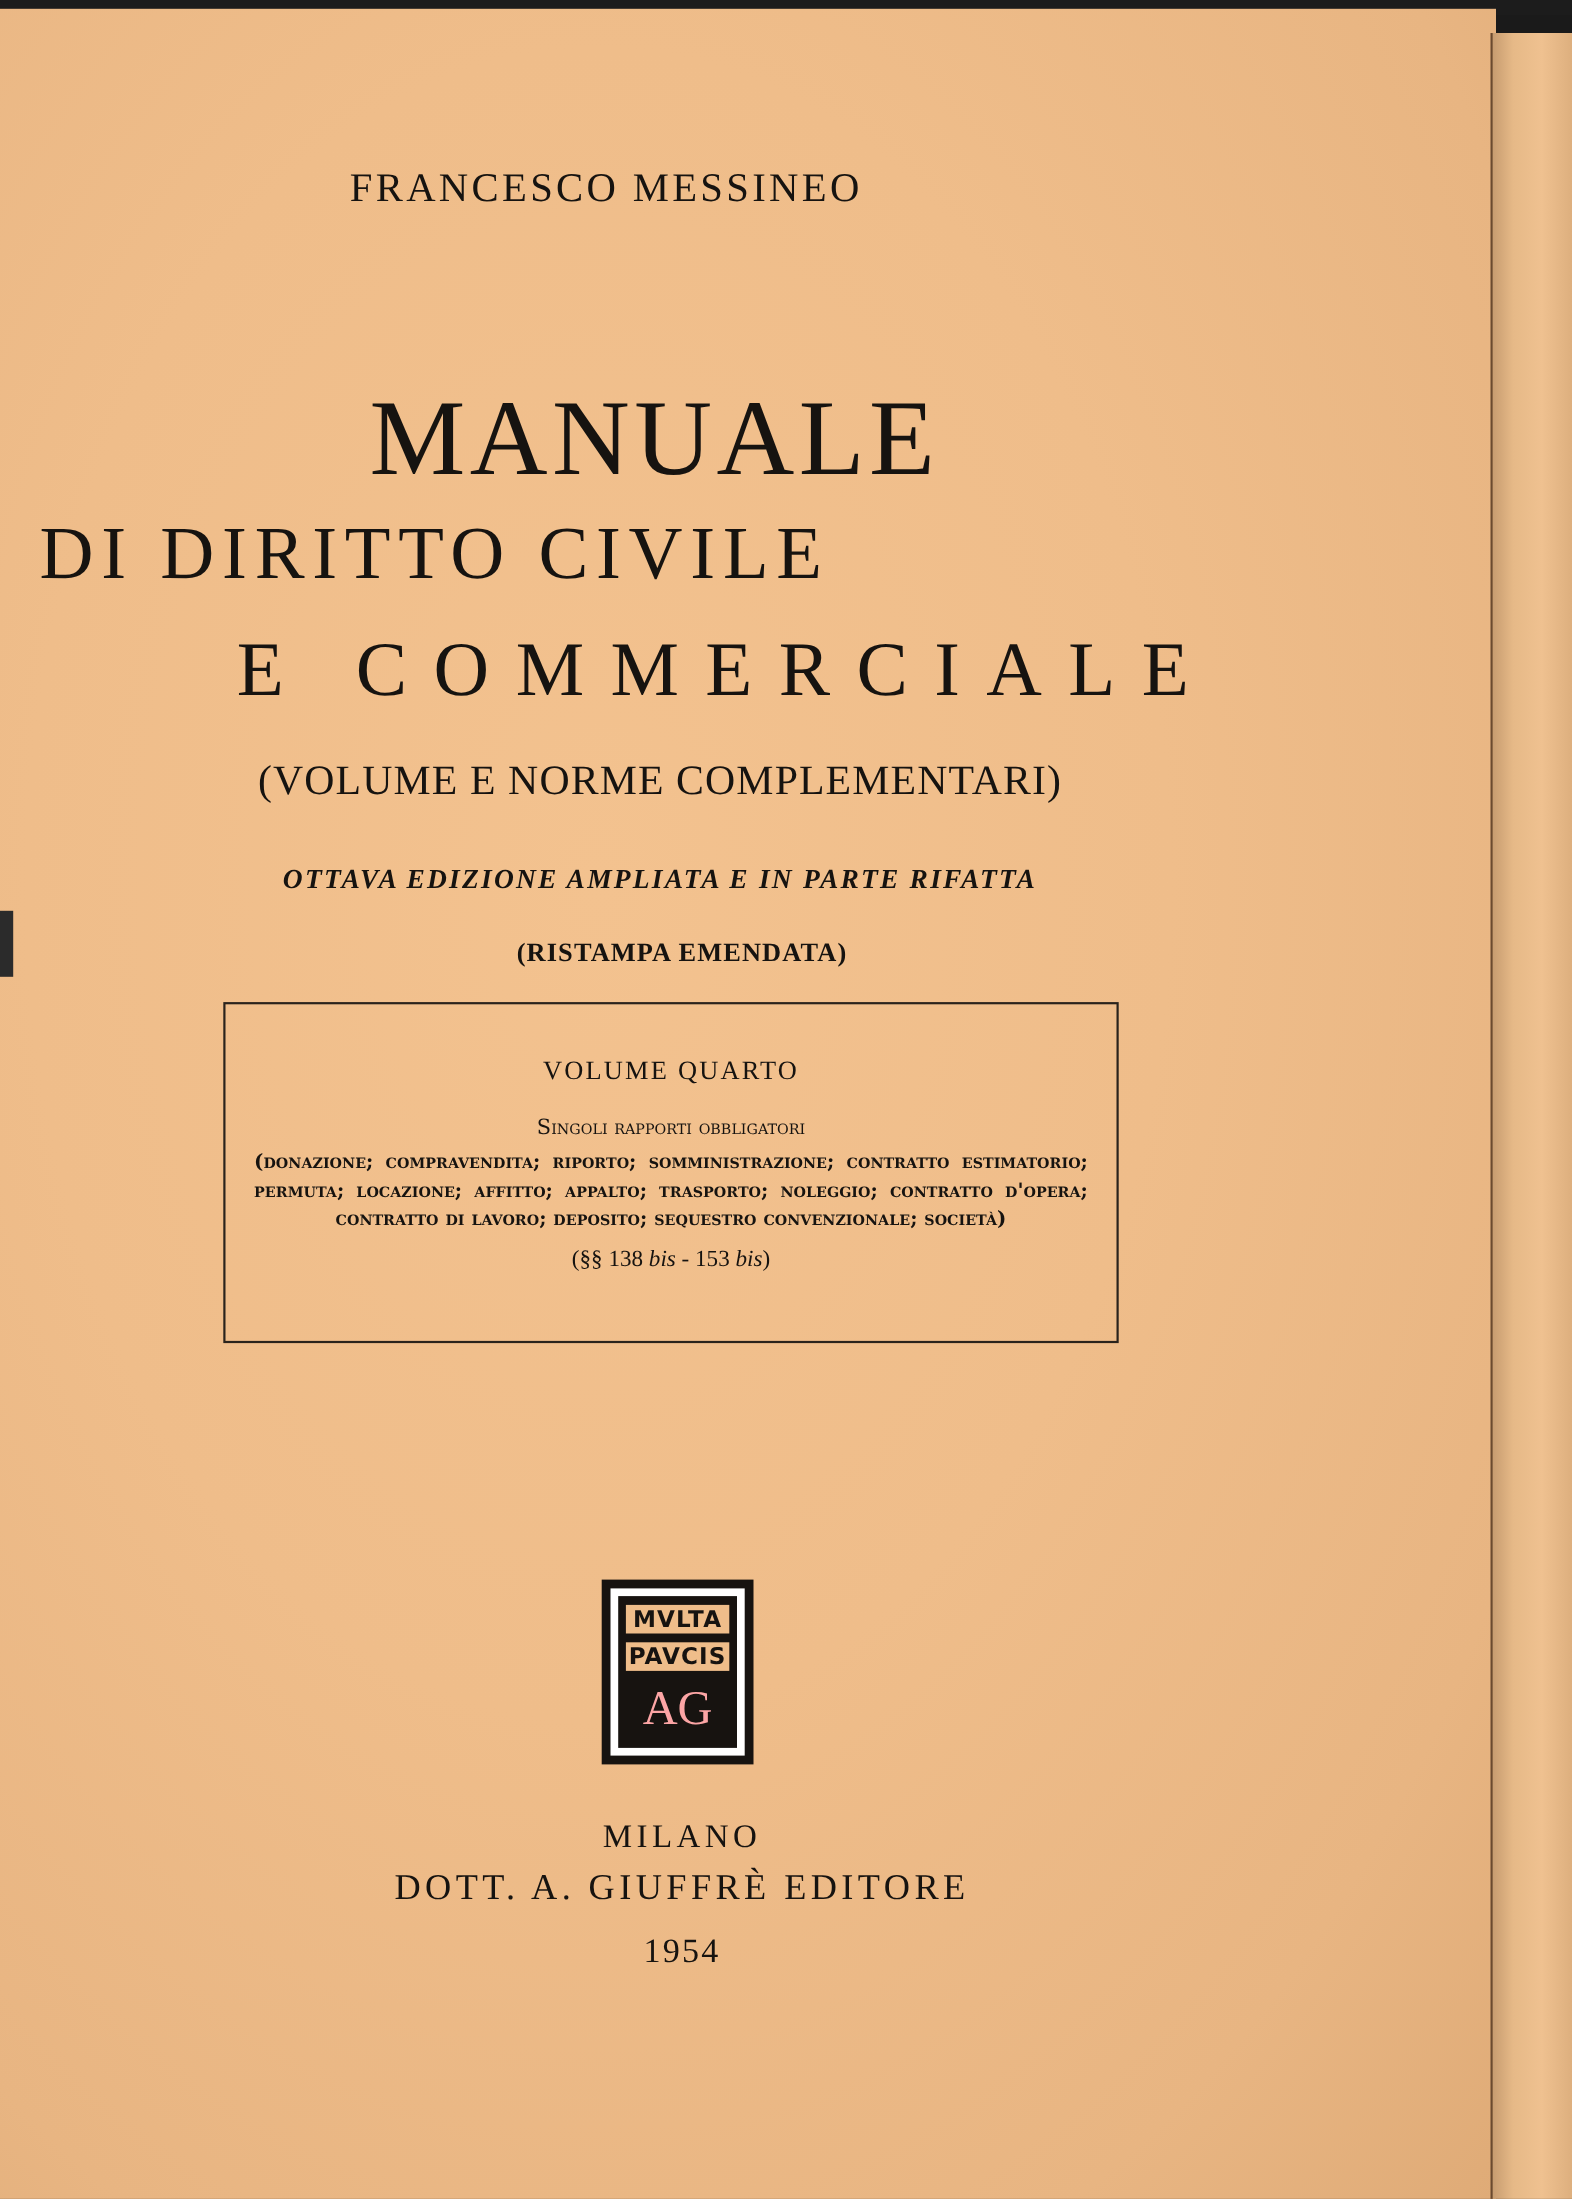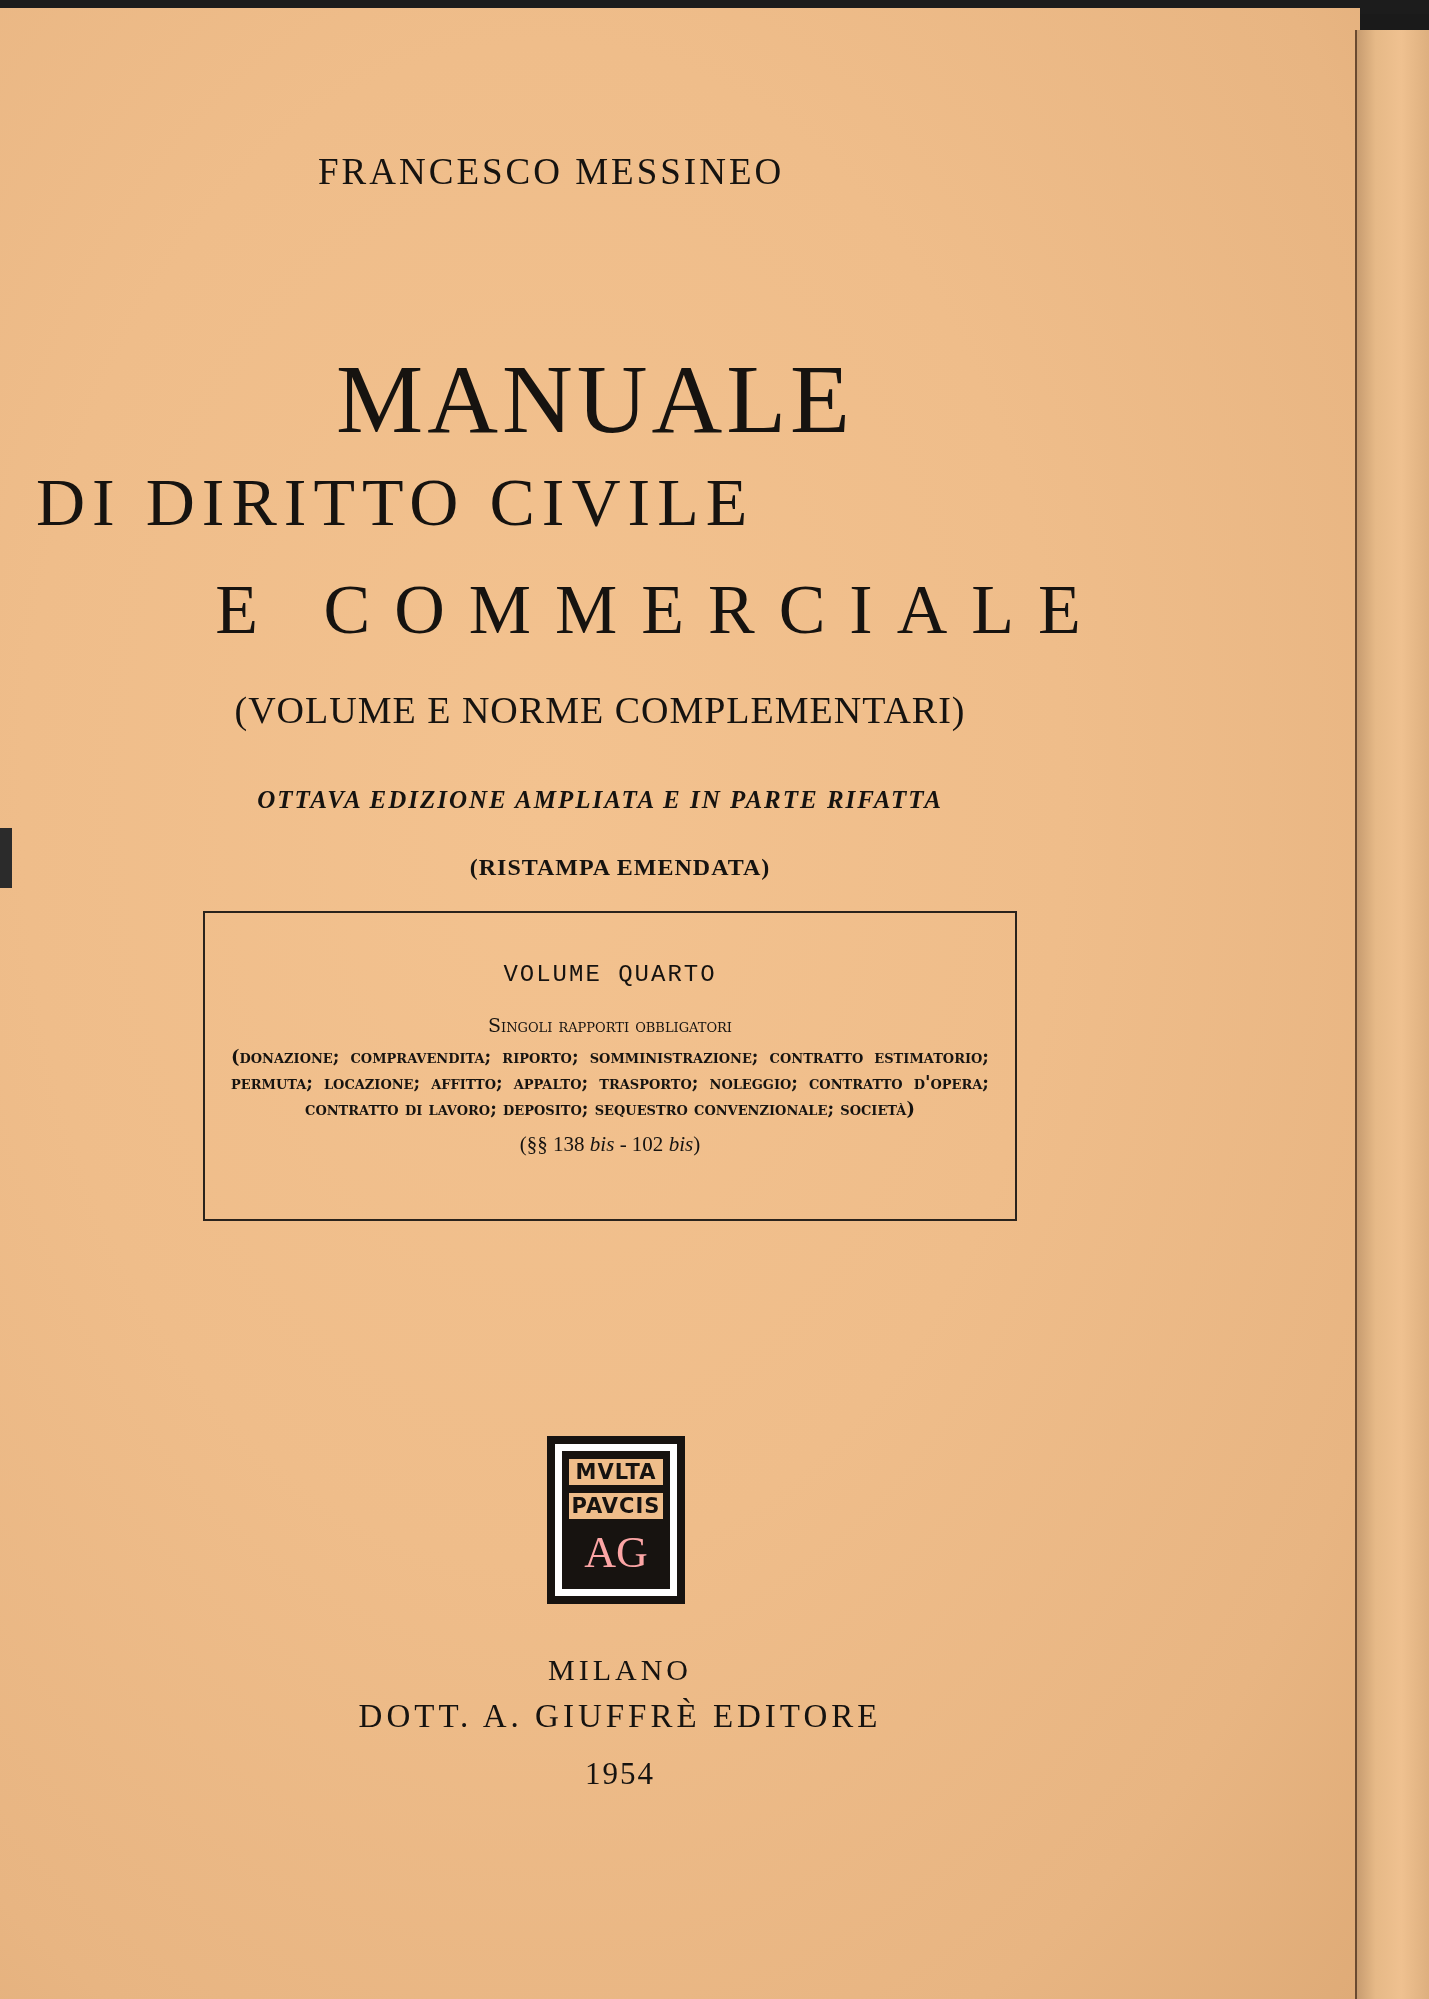--- a/index.html
+++ b/index.html
@@ -32,21 +32,21 @@
   .title2 { top: 455px; left: 0; width: 1120px; font-size: 68px; letter-spacing: 7px; text-align: left; padding-left: 36px; }
   .title3 { top: 562px; left: 0; width: 1160px; font-size: 70px; letter-spacing: 24px; text-align: center; padding-left: 80px; }
   .subtitle { top: 680px; left: 0; width: 1200px; font-size: 38px; letter-spacing: 1px; }
   .edition { top: 778px; left: 0; width: 1200px; font-size: 25px; font-style: italic; font-weight: bold; letter-spacing: 2px; }
   .reprint { top: 846px; left: 0; width: 1240px; font-size: 24px; font-weight: bold; letter-spacing: 1px; }
   .box {
     position: absolute; left: 203px; top: 903px; width: 814px; height: 310px;
     border: 2px solid #2a231c; box-sizing: border-box;
     text-align: center;
   }
-  .vol { margin-top: 48px; font-size: 24px; letter-spacing: 2px; font-family: Liberation Mono, monospace; }
+  .vol { margin-top: 48px; font-size: 24px; letter-spacing: 2px; font-family: Liberation Serif, serif; }
   .single { margin-top: 26px; font-size: 19px; font-variant: small-caps; font-family: "DejaVu Serif", serif; }
   .contents { margin: 8px 26px 0 26px; font-size: 18px; font-variant: small-caps; line-height: 26px; font-weight: bold; font-family: "DejaVu Serif", serif; text-align: justify; text-align-last: center; }
   .sections { margin-top: 10px; font-size: 21px; }
   .sections i { font-style: italic; }
   .logo {
     position: absolute; left: 547px; top: 1428px; width: 138px; height: 168px;
     background: #171310; box-sizing: border-box; padding: 8px;
   }
   .logo-inner { width: 100%; height: 100%; border: 7px solid #ffffff; box-sizing: border-box; padding: 8px 7px; }
   .logo-word {
@@ -73,21 +73,21 @@
   <div class="center title3">E COMMERCIALE</div>
 
   <div class="center subtitle">(VOLUME E NORME COMPLEMENTARI)</div>
   <div class="center edition">OTTAVA EDIZIONE AMPLIATA E IN PARTE RIFATTA</div>
   <div class="center reprint">(RISTAMPA EMENDATA)</div>
 
   <div class="box">
     <div class="vol">VOLUME QUARTO</div>
     <div class="single">Singoli rapporti obbligatori</div>
     <div class="contents">(donazione; compravendita; riporto; somministrazione; contratto estimatorio; permuta; locazione; affitto; appalto; trasporto; noleggio; contratto d'opera; contratto di lavoro; deposito; sequestro convenzionale; società)</div>
-    <div class="sections"><span>(§§ 138 </span><i>bis</i><span> - 102 </span><i>bis</i><span>)</span></div>
+    <div class="sections"><span>(§§ 138 </span><i>bis</i><span> - 153 </span><i>bis</i><span>)</span></div>
   </div>
 
   <div class="logo">
     <div class="logo-inner">
       <div class="logo-word">MVLTA</div>
       <div class="logo-word">PAVCIS</div>
       <div class="logo-ag">AG</div>
     </div>
   </div>
 

